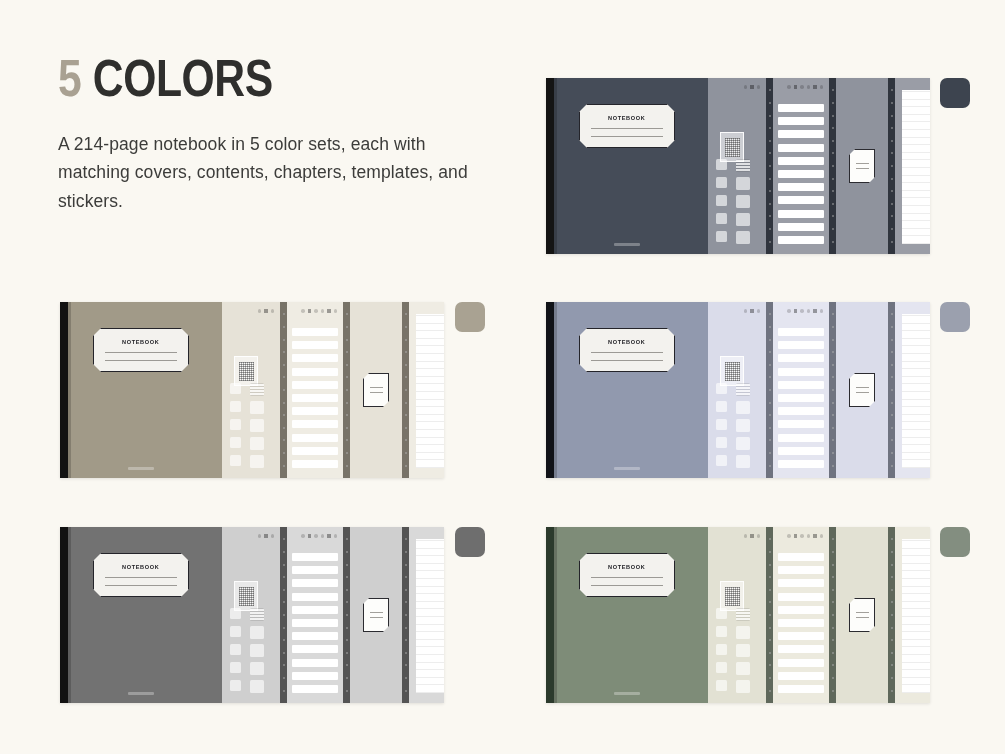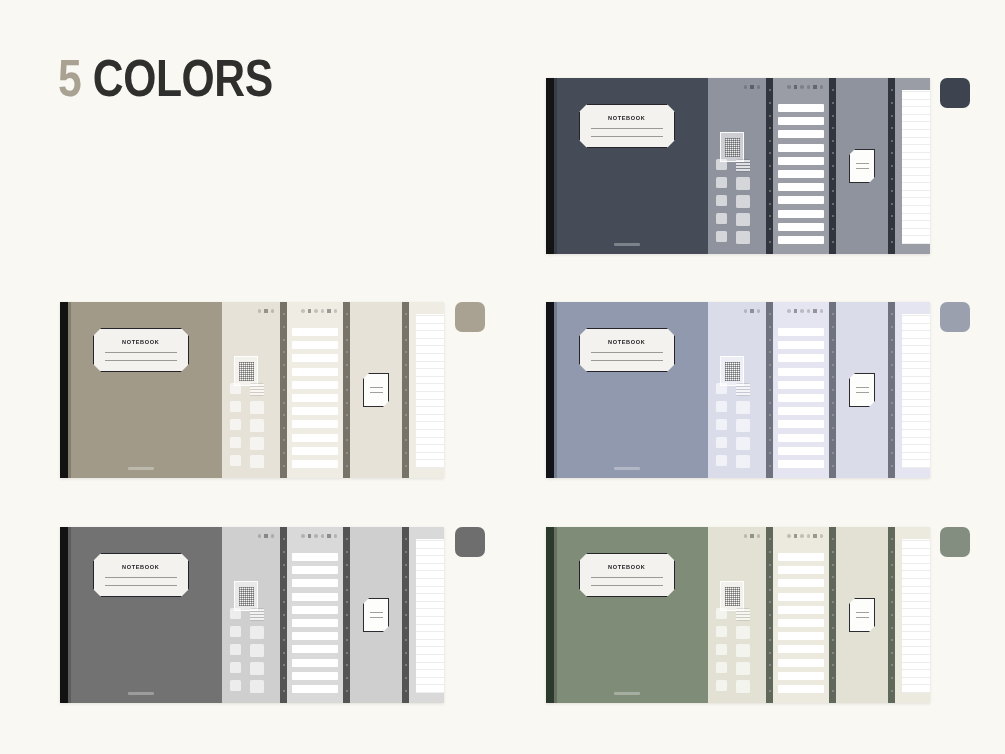--- a/index.html
+++ b/index.html
@@ -223,20 +223,21 @@
   #swatch-3 { left: 455px; top: 527px; }
   #swatch-4 { left: 940px; top: 527px; }
 </style>
 </head>
 <body>
 
 <div id="heading-block">
   <div id="page-title">
     <span class="num">5</span><span> </span><span>COLORS</span>
   </div>
+  <div id="page-subtitle">A 214-page notebook in 5 color sets, each with matching covers, contents, chapters, templates, and stickers.</div>
 </div>
 
 <div class="spread-wrap" id="spread-0">
     <div class="spread" style="background: rgb(154, 157, 166);">
       <div class="p-cover" style="background: rgb(69, 76, 88);">
         <div class="spine" style="background: rgb(20, 20, 20);"></div>
         <div class="spine-edge"></div>
         <div class="cover-label">
           <div class="cover-label-text">NOTEBOOK</div>
           <div class="cover-rule"></div>

